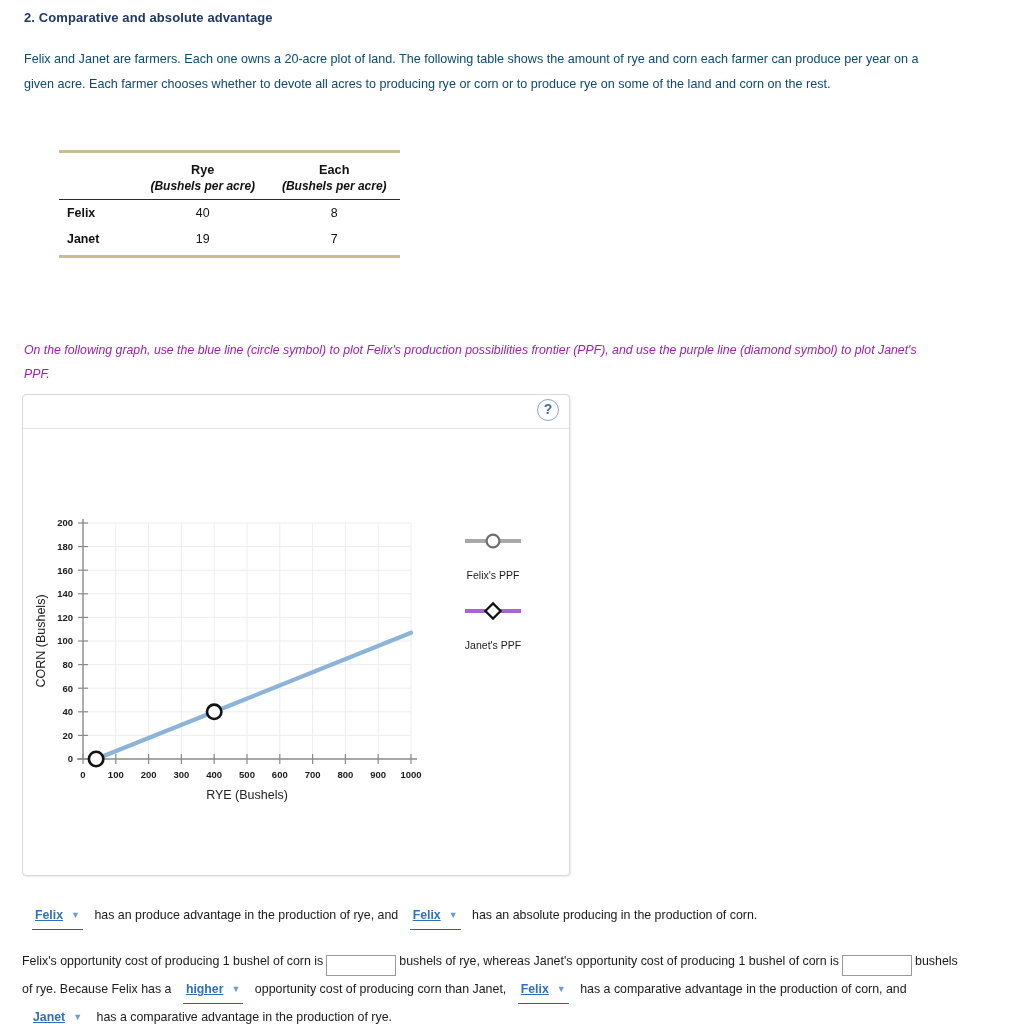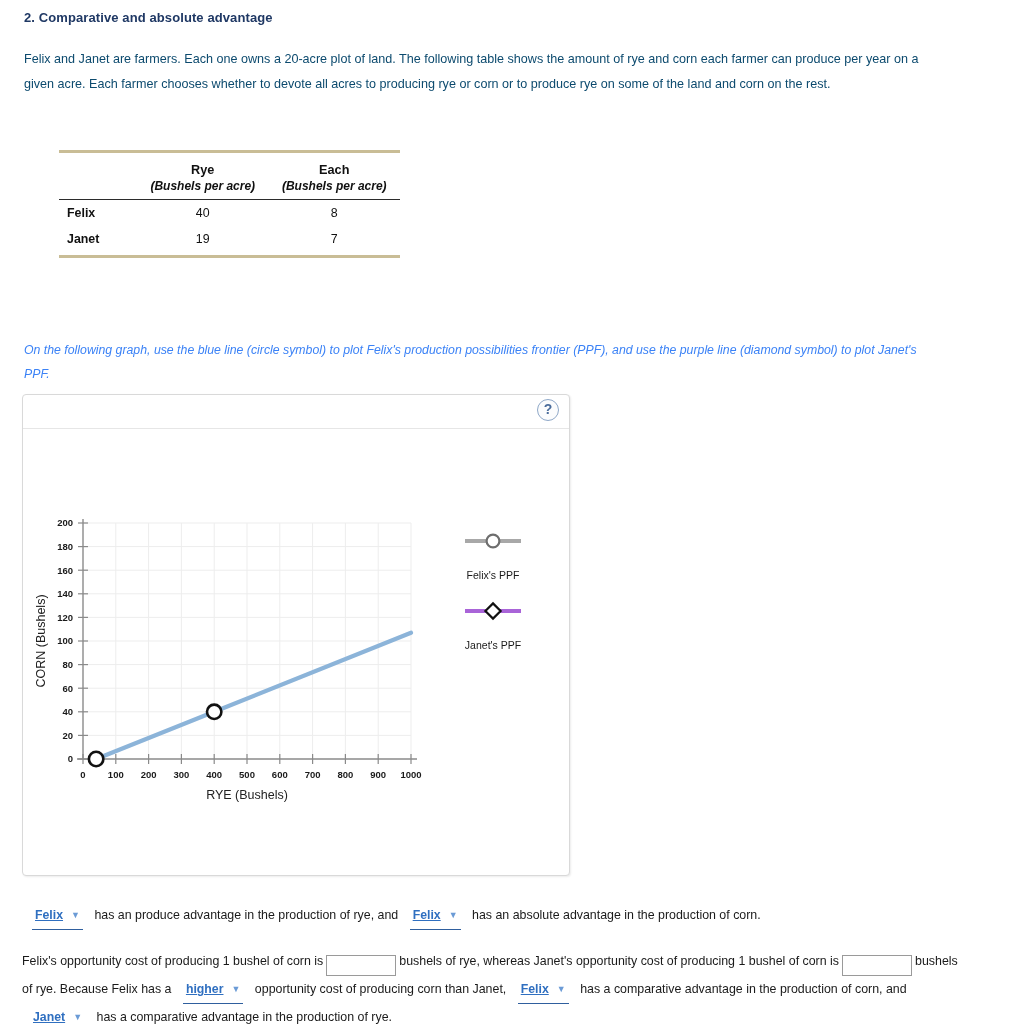--- a/index.html
+++ b/index.html
@@ -85,21 +85,21 @@
   }
 
   
   .graph-instr {
     position: absolute;
     left: 24px; top: 338px;
     width: 912px;
     font-size: 12.3px;
     font-style: italic;
     line-height: 24px;
-    color: #3b82f6;
+    color: #a21caf;
   }
 
   
   .graph-panel {
     position: absolute;
     left: 22px; top: 394px;
     width: 548px;
     height: 482px;
     background: #ffffff;
     border: 1px solid #d9d9d9;
@@ -337,17 +337,17 @@
             <g>
               <line x1="442" y1="182" x2="498" y2="182" stroke="#a964d8" stroke-width="4.2" stroke-linecap="butt"></line>
               <polygon points="470,174.4 477.6,182 470,189.6 462.4,182" fill="#ffffff" stroke="#111111" stroke-width="2.2"></polygon>
               <text x="470" y="220" text-anchor="middle" class="legend-label">Janet's PPF</text>
             </g>
           </g>
       </svg>
     </div>
   </div>
 
-  <div class="sentence s1"><span class="dropdown"><span class="dd-text">Felix</span><span class="caret">▼</span></span> <span>has an produce advantage in the production of rye, and</span> <span class="dropdown"><span class="dd-text">Felix</span><span class="caret">▼</span></span> <span>has an absolute advantage in the production of corn.</span></div>
+  <div class="sentence s1"><span class="dropdown"><span class="dd-text">Felix</span><span class="caret">▼</span></span> <span>has an produce advantage in the production of rye, and</span> <span class="dropdown"><span class="dd-text">Felix</span><span class="caret">▼</span></span> <span>has an absolute producing in the production of corn.</span></div>
 
   <div class="sentence s2"><span>Felix's opportunity cost of producing 1 bushel of corn is</span><input class="answer-box" type="text" value="" style=""><span>bushels of rye, whereas Janet's opportunity cost of producing 1 bushel of corn is</span><input class="answer-box" type="text" value="" style=""><span>bushels of rye. Because Felix has a</span> <span class="dropdown"><span class="dd-text">higher</span><span class="caret">▼</span></span> <span>opportunity cost of producing corn than Janet,</span> <span class="dropdown"><span class="dd-text">Felix</span><span class="caret">▼</span></span> <span>has a comparative advantage in the production of corn, and</span> <span class="dropdown"><span class="dd-text">Janet</span><span class="caret">▼</span></span> <span>has a comparative advantage in the production of rye.</span></div>
 
 </div>
 
 </body></html>

